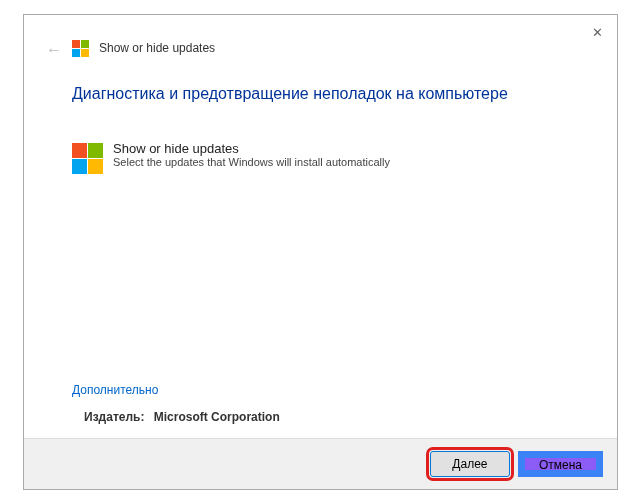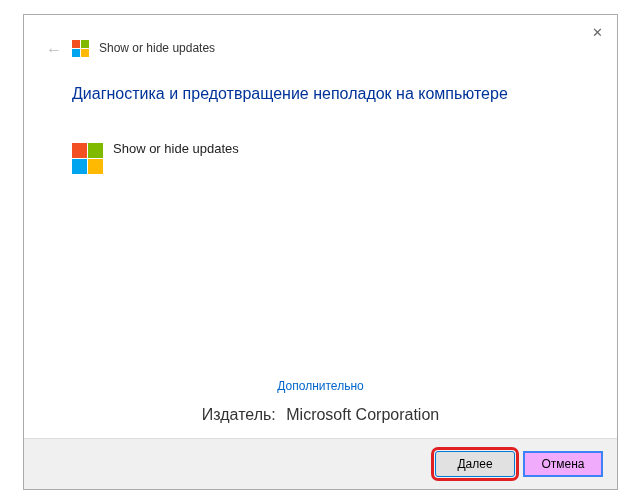--- a/index.html
+++ b/index.html
@@ -87,49 +87,49 @@
     .option-text .opt-title {
       font-size: 13px;
       color: #222;
     }
     .option-text .opt-desc {
       font-size: 11px;
       color: #444;
     }
     .bottom-links {
       padding: 0 48px 10px 48px;
-      text-align: center;
     }
     .link {
       color: #0066cc;
       font-size: 12px;
       cursor: pointer;
       display: inline-block;
     }
     .publisher-row {
-      font-size: 16px;
+      font-size: 12px;
       color: #333;
-      margin: 12px 0 4px 0;
+      margin: 12px 0 4px 12px;
+      font-weight: bold;
     }
     .publisher-row .lbl { display:inline-block; }
     .publisher-row .val { display:inline-block; margin-left: 6px; }
     .footer {
       border-top: 1px solid #ddd;
       background: #f0f0f0;
       padding: 12px 14px;
       display: flex;
       justify-content: flex-end;
       gap: 8px;
     }
     .btn {
       min-width: 80px;
       height: 26px;
       font-size: 12px;
-      border: 2px solid #3b82f6;
-      background: #f0abfc;
+      border: 7px solid #3b82f6;
+      background: #8b5cf6;
       cursor: pointer;
       padding: 0 14px;
     }
     .btn-highlight {
       outline: 3px solid #e02020;
       outline-offset: 1px;
       border-radius: 3px;
       border: 1px solid #0078d7;
       background: #e1e1e1;
     }
@@ -156,20 +156,21 @@
 
     <div class="option-row">
       <span class="ms-logo-big">
         <span></span>
           <span></span>
           <span></span>
           <span></span>
       </span>
       <div class="option-text">
         <div class="opt-title">Show or hide updates</div>
+        <div class="opt-desc">Select the updates that Windows will install automatically</div>
       </div>
     </div>
   </div>
 
   <div class="bottom-links">
     <span class="link">Дополнительно</span>
     <div class="publisher-row">
       <span class="lbl">Издатель:</span>
       <span class="val">Microsoft Corporation</span>
     </div>

